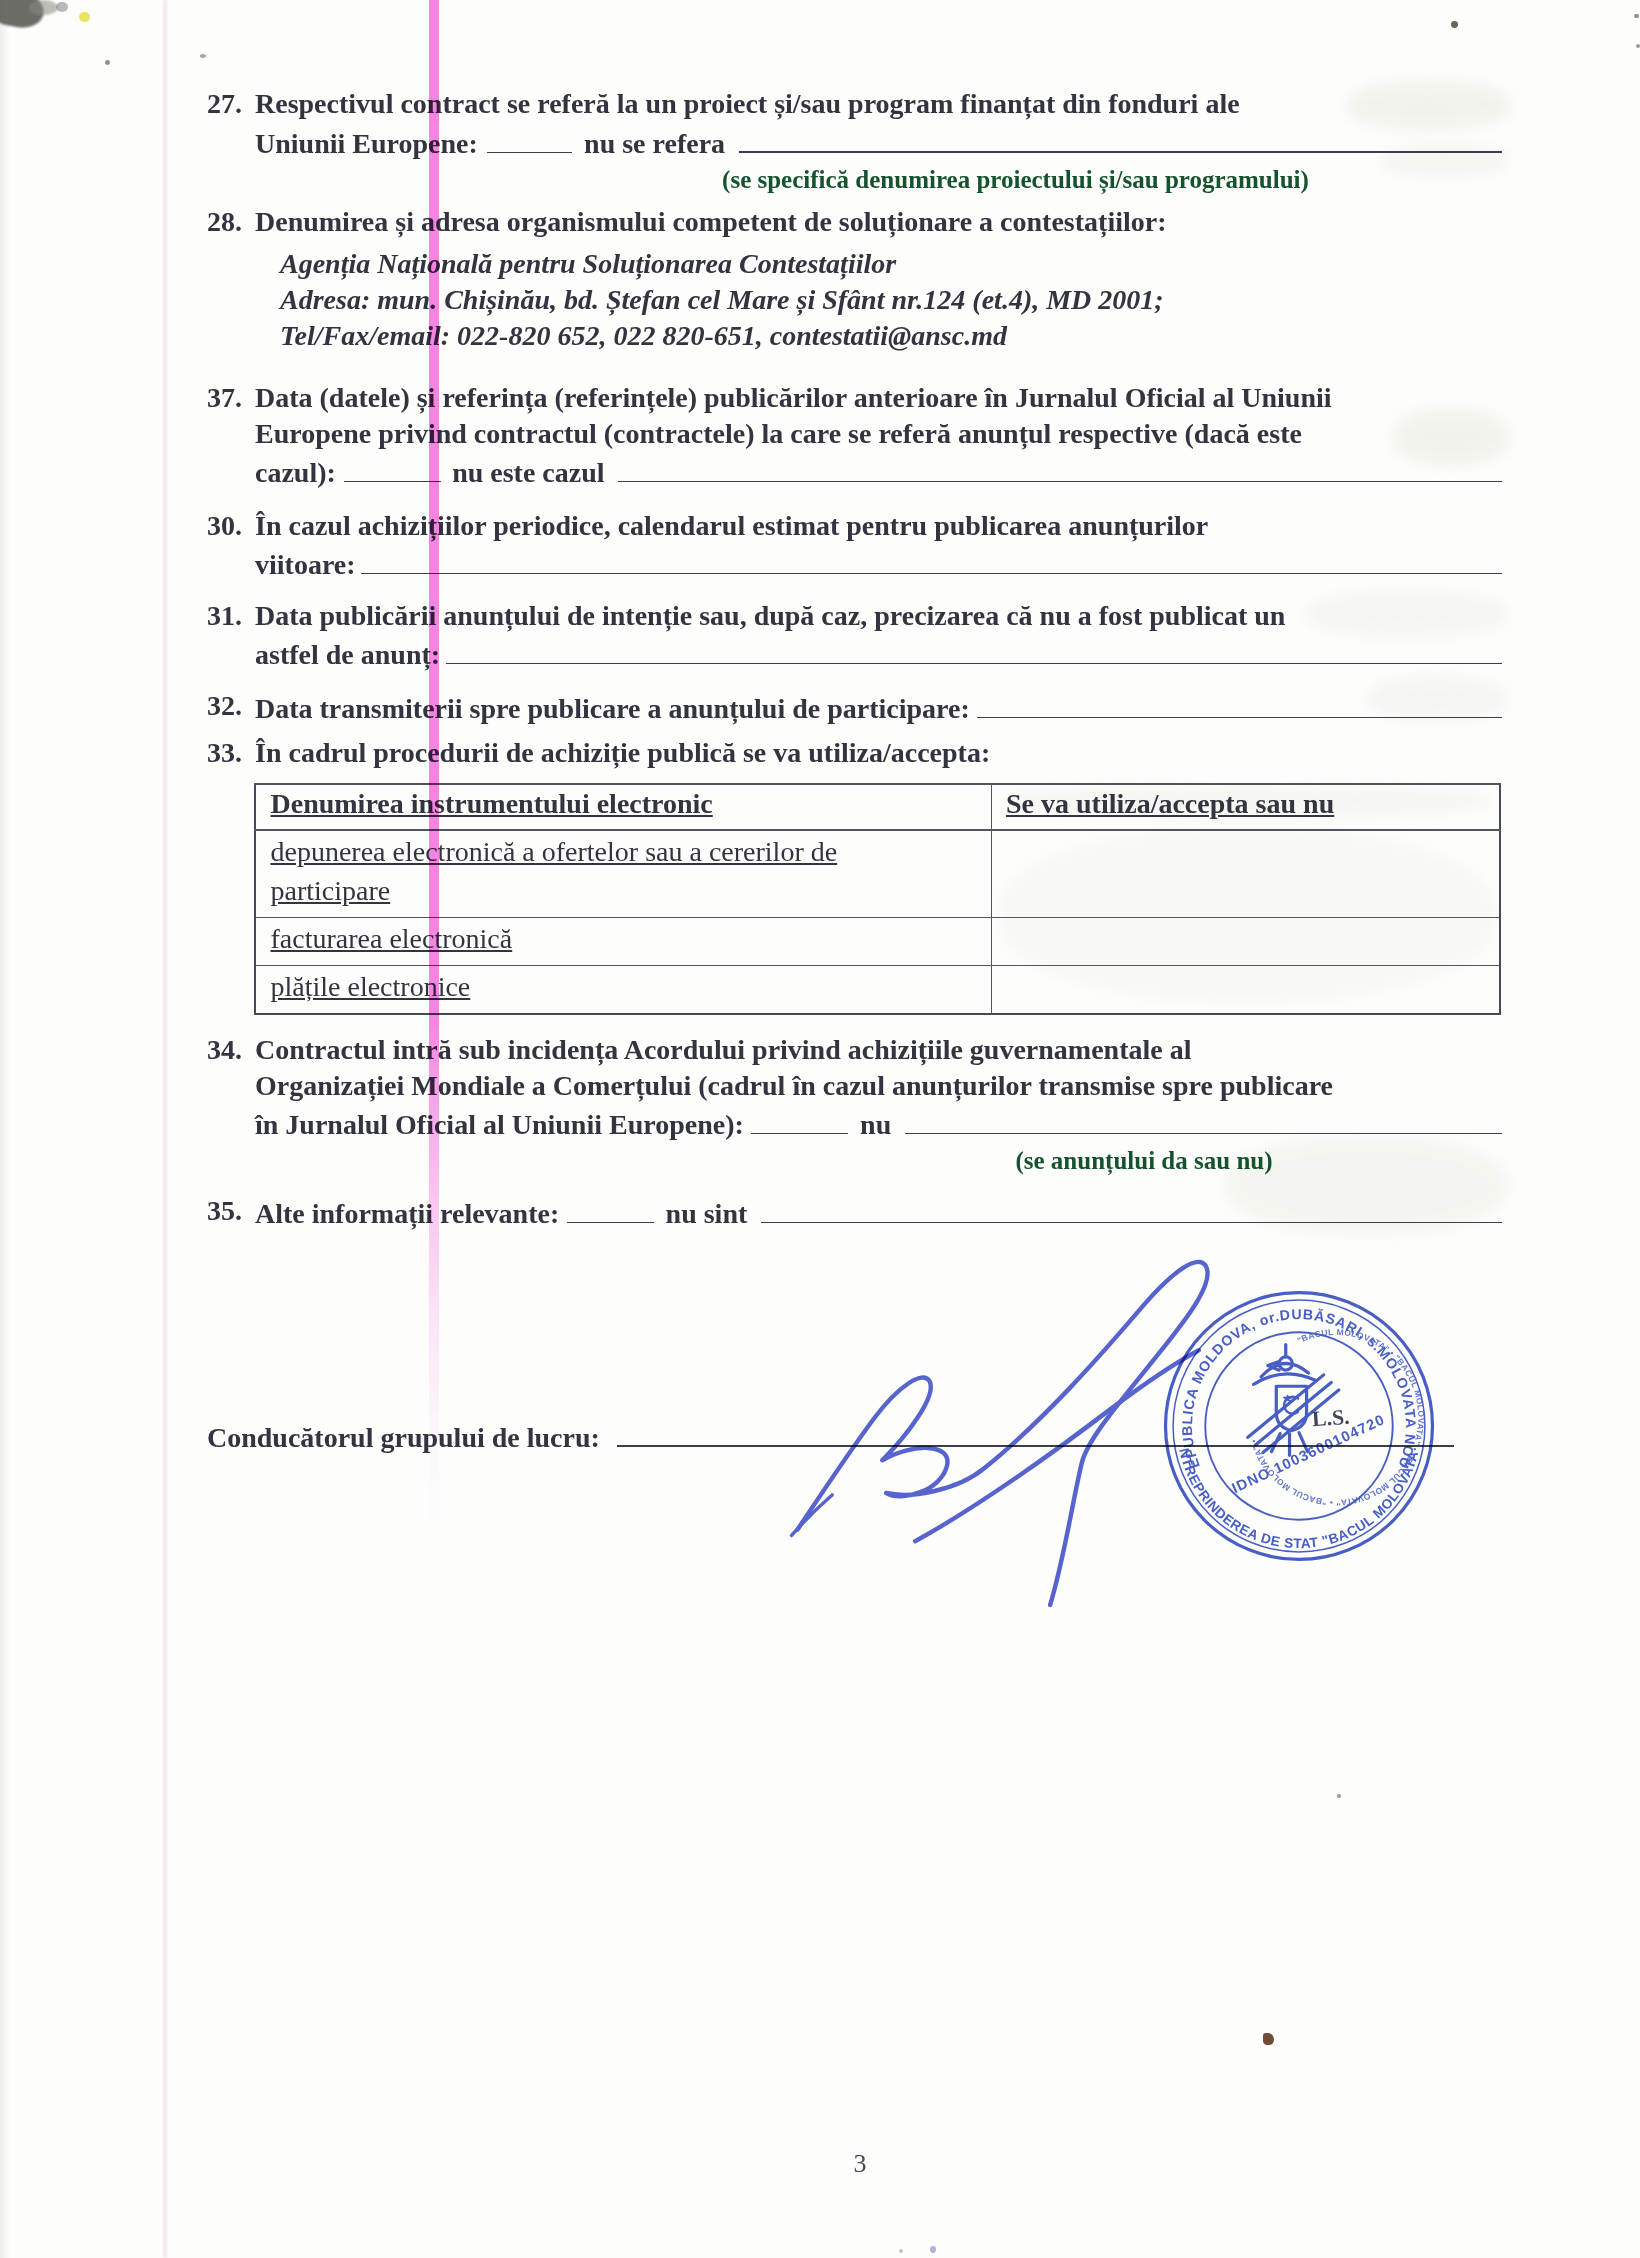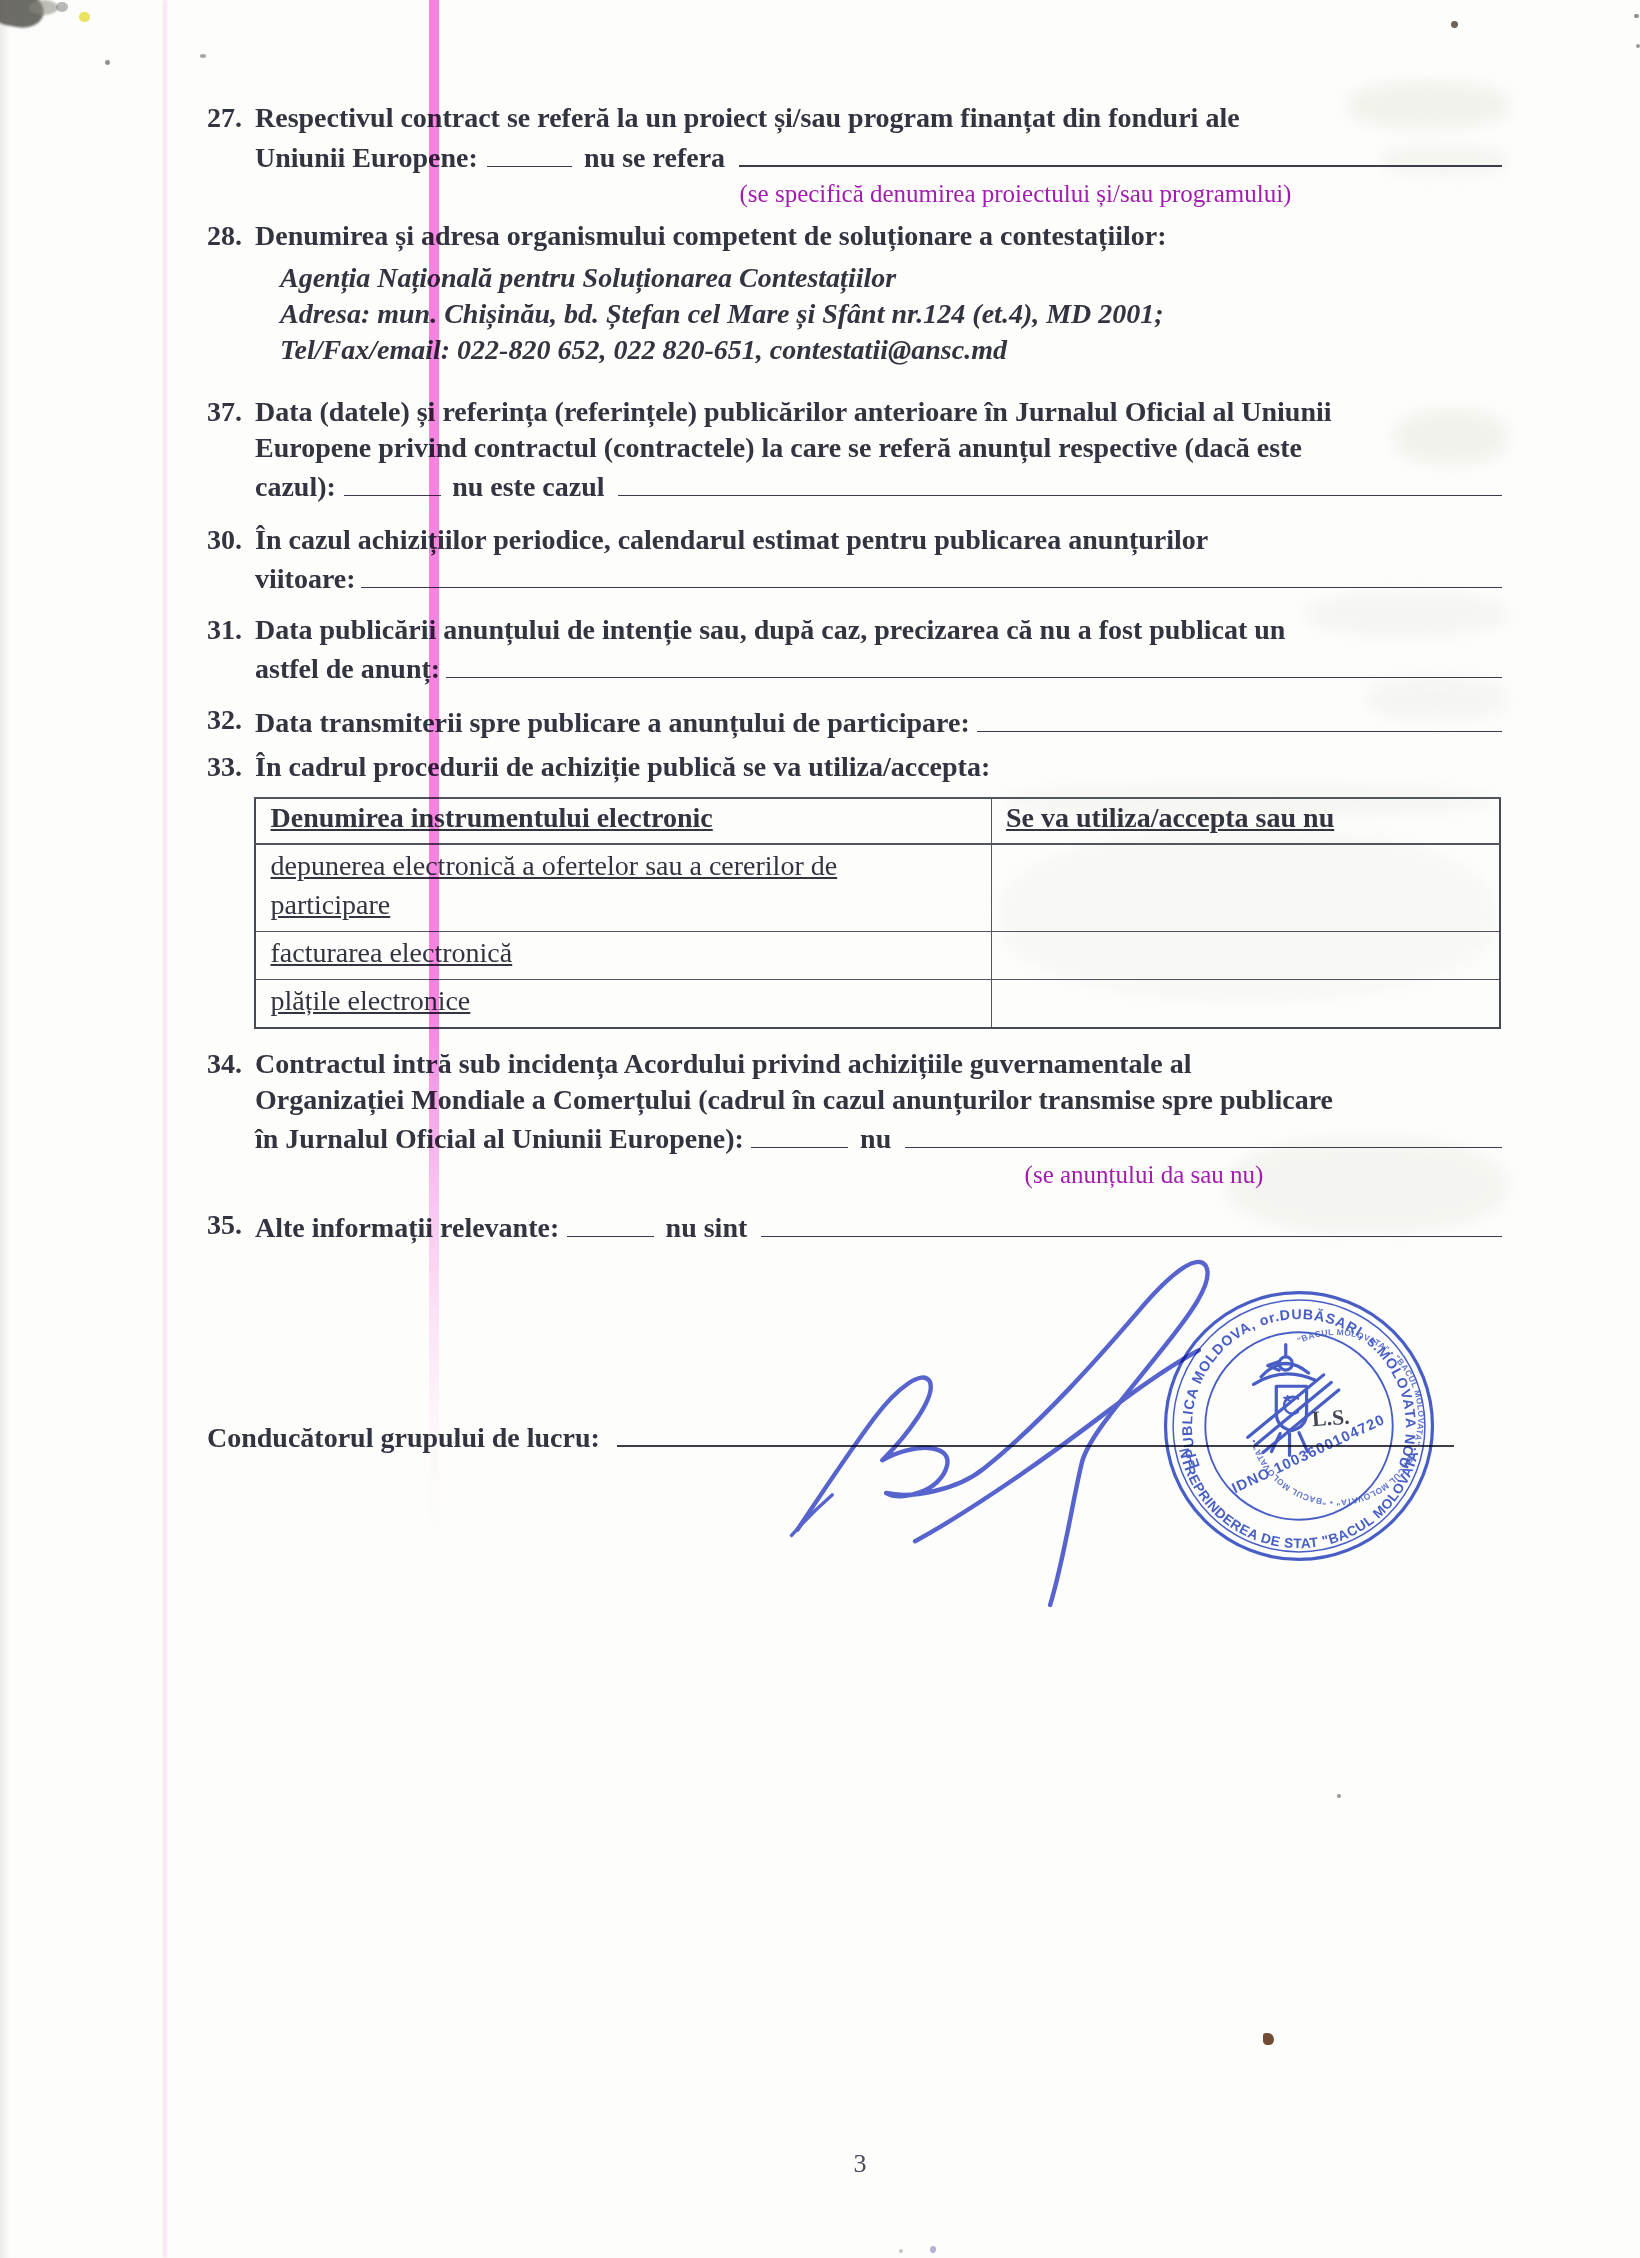--- a/index.html
+++ b/index.html
@@ -13,35 +13,35 @@
         background:linear-gradient(180deg,
           rgba(243,82,216,.70) 0%,rgba(243,82,216,.70) 45%,
           rgba(246,118,226,.46) 52%,rgba(248,150,232,.26) 58%,
           rgba(250,190,240,.10) 63%,rgba(250,200,242,0) 68%);}
   .pink-line-faint{position:absolute;top:0;left:163px;width:3.9px;height:2258px;z-index:5;
         background:rgba(236,168,214,.28);filter:blur(1px);mix-blend-mode:multiply;}
   .patch{position:absolute;border-radius:45%;filter:blur(6.8px);background:#e5e9db;z-index:1;}
   .speck{position:absolute;border-radius:50%;z-index:4;}
   .smudge{position:absolute;z-index:4;}
   
-  .content{position:absolute;left:207px;top:100px;width:1295px;z-index:3;
+  .content{position:absolute;left:207px;top:86px;width:1295px;z-index:3;
         font-weight:bold;font-size:28px;line-height:36px;color:#32343f;}
   .item{position:relative;padding-left:48px;}
   .item .num{position:absolute;left:0;top:0;white-space:nowrap;}
   .ln{white-space:nowrap;}
   .flexline{display:flex;align-items:baseline;white-space:nowrap;}
   .flexline .lbl{flex:0 0 auto;}
   .flexline .val{flex:0 0 auto;padding:0 13.5px 0 11.6px;}
   .blank{display:inline-block;border-bottom:1.9px solid #3b3e4a;height:29px;flex:0 0 auto;}
   .blank.fill{flex:1 1 auto;}
   .blank.thick{border-bottom-width:2.9px;}
   .w88{width:85px;margin-left:9.7px;}
   .w100{width:97px;margin-left:7.7px;}
   .w90{width:87px;margin-left:7.7px;}
-  .note{font-weight:normal;font-size:25px;line-height:36px;color:#a21caf;text-align:center;}
+  .note{font-weight:bold;font-size:25px;line-height:36px;color:#14532d;text-align:center;}
   .note-27{margin-left:442px;width:637px;}
   .note-34{margin-left:749px;width:280px;}
   .details{font-style:italic;margin-left:25px;line-height:36px;}
   .details .ln:first-child{padding-top:5.8px;}
   
   .it28{margin-top:5.8px;}
   .it29{margin-top:26px;}
   .it30{margin-top:17.4px;}
   .it31{margin-top:15.4px;}
   .it32{margin-top:14.5px;}

